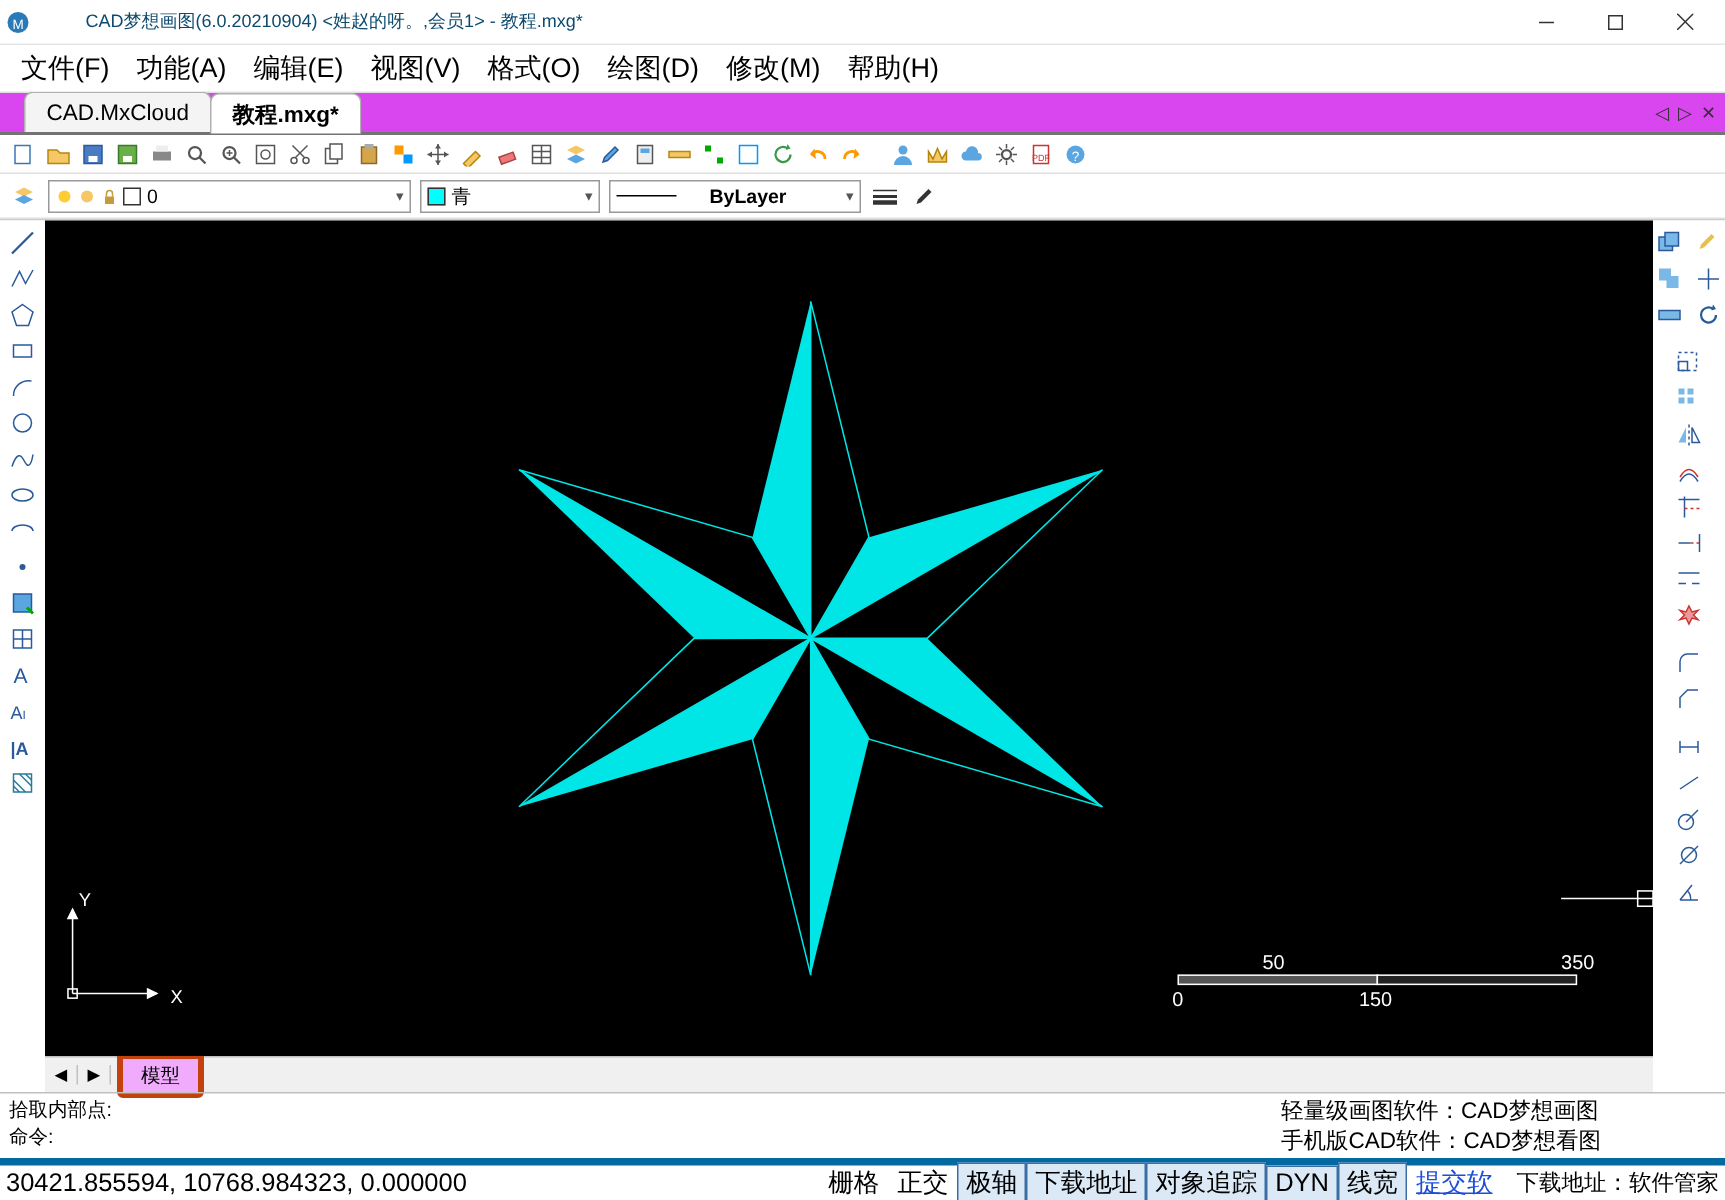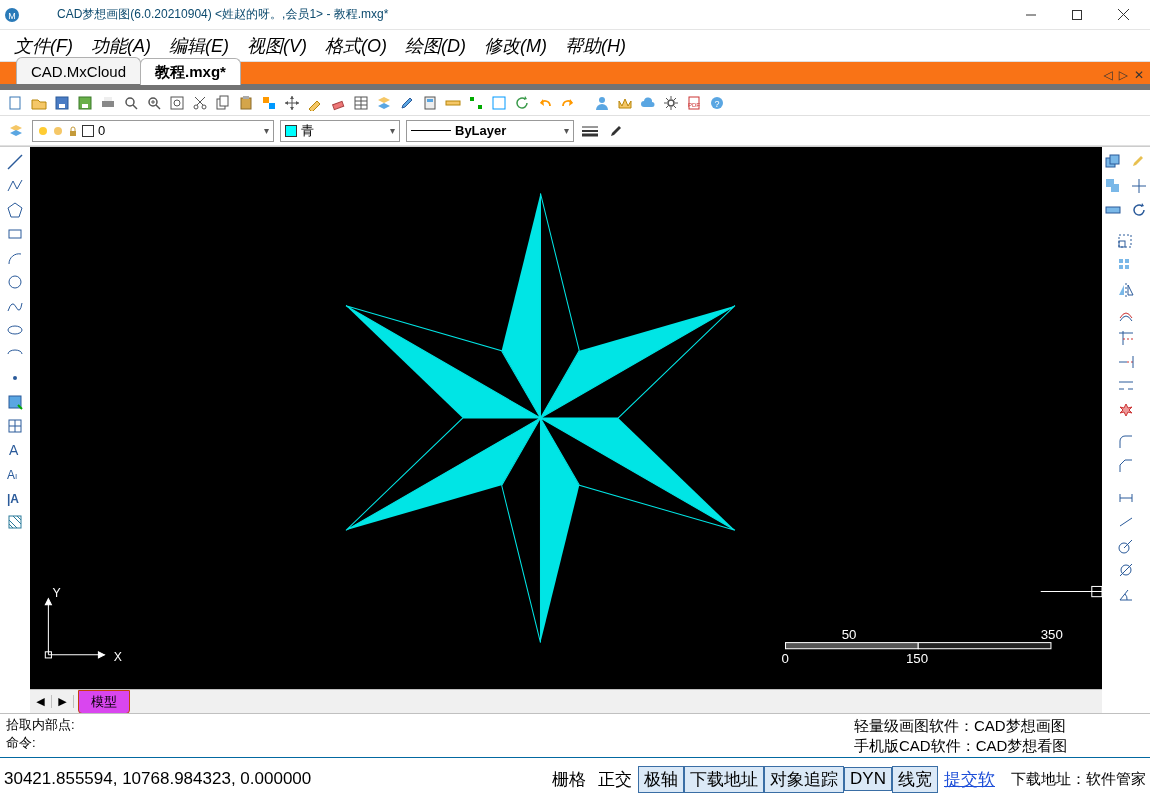--- a/index.html
+++ b/index.html
@@ -2,23 +2,23 @@
 <html><head>
 <meta charset="utf-8">
 <style>
 * { margin:0; padding:0; box-sizing:border-box; font-family:"Microsoft YaHei","SimSun",sans-serif; }
 body { width:1150px; height:800px; background:#fff; overflow:hidden; font-size:12px; display:flex; flex-direction:column; }
 .titlebar { height:30px; background:#fff; display:flex; align-items:center; padding:0 4px; border-bottom:1px solid #e5e5e5; }
 .titlebar .logo { width:16px; height:16px; margin-right:6px; }
 .titlebar .title { flex:0 0 auto; color:#0c4a6e; font-size:12px;margin-left:31px; }
 .titlebar .spacer { flex:1; }
 .sys-btn { width:46px; height:30px; display:flex; align-items:center; justify-content:center; color:#333; }
-.menubar { height:32px; display:flex; align-items:flex-start; padding:0 6px; gap:2px; border-bottom:1px solid #e0e0e0; font-size:18px;font-style:italic; }
+.menubar { height:32px; display:flex; align-items:flex-end; padding:0 6px; gap:2px; border-bottom:1px solid #e0e0e0; font-size:18px; }
 .menubar .item { padding:4px 8px; }
-.tabbar { height:28px; background:#f97316; display:flex; align-items:flex-end; padding-left:16px; border-bottom:6px solid #737373; position:relative; }
+.tabbar { height:28px; background:#d946ef; display:flex; align-items:flex-end; padding-left:16px; border-bottom:2px solid #737373; position:relative; }
 .tab { padding:4px 14px 3px; border:1px solid #b0b0b0; border-bottom:none; border-radius:6px 6px 0 0; background:#f4f4f4; margin-right:-1px; font-size:15px; height:27px; display:flex; align-items:center; }
 .tab.active { background:#fff; font-weight:bold; position:relative; top:1px; }
 .tabright { position:absolute; right:6px; top:6px; display:flex; gap:6px; color:#333; }
 .toolbar1 { height:26px; display:flex; align-items:center; padding:2px 6px; gap:3px; border-bottom:1px solid #e0e0e0; }
 .tbtn { width:20px; height:20px; display:flex; align-items:center; justify-content:center; }
 .toolbar2 { height:30px; display:flex; align-items:center; padding:2px 6px; gap:6px; border-bottom:1px solid #e0e0e0; }
 .dropdown { height:22px; border:1px solid #999; background:#fff; display:flex; align-items:center; padding:0 4px; font-size:13px; }
 .dropdown.layer { width:242px; }
 .dropdown.clr { width:120px; }
 .dropdown.ltype { width:168px; justify-content:center; }
@@ -26,25 +26,25 @@
 .chev { margin-left:auto; font-size:10px; color:#555; }
 .workarea { flex:1; display:flex; min-height:0; border-top:1px solid #ccc; }
 .vtool { width:30px; background:#fff; display:flex; flex-direction:column; align-items:center; gap:2px; padding-top:4px; }
 .vtool .tbtn, .rpanel .tbtn { width:24px; height:22px; }
 .rpanel { width:48px; background:#fff; display:flex; flex-direction:column; align-items:center; gap:2px; padding-top:4px; }
 .rpanel .row { display:flex; gap:2px; }
 .canvas-wrap { flex:1; display:flex; flex-direction:column; }
 .canvas { flex:1; background:#000; position:relative; }
 .model-tabs { height:24px; background:#f0f0f0; display:flex; align-items:center; border-top:1px solid #c0c0c0; }
 .model-tabs .arrow { width:22px; text-align:center; border-right:1px solid #c0c0c0; font-size:11px; }
-.model-tabs .mtab { padding:2px 12px; background:#d946ef; border:1px solid #c2410c; border-radius:0 0 4px 4px; font-size:13px; margin-left:4px; }
+.model-tabs .mtab { padding:2px 12px; background:#f0abfc; border:4px solid #c2410c; border-radius:0 0 4px 4px; font-size:13px; margin-left:4px; }
 .cmdarea { height:44px; display:flex; border-top:1px solid #c0c0c0; }
 .cmdleft { flex:1; display:flex; flex-direction:column; font-size:13px; padding:2px 6px; }
 .cmdright { width:300px; padding:2px 4px; font-size:15px; line-height:1.3; }
-.statusbar { height:43px; display:flex; align-items:center; padding:0 4px; border-top:1px solid #0369a1; font-size:17px; }
+.statusbar { height:28px; display:flex; align-items:center; padding:0 4px; border-top:5px solid #0369a1; font-size:17px; }
 .statusbar .coords { flex:0 0 auto; margin-right:18px; }
 .statusbar .sbtn { padding:1px 5px; border:1px solid transparent; font-size:17px; }
 .statusbar .sbtn.boxed { border:1px solid #3a6ea5; background:#dbe9f7; }
 .statusbar .link { color:#1d4ed8; text-decoration:underline; }
 .hatch-line { border-top:1px dashed #333; width:100%; }
 </style>
 </head>
 <body>
 
 <div class="titlebar">
@@ -309,21 +309,21 @@
   </div>
   <div class="dropdown clr">
     <span class="sw" style="background:#00ffff"></span>
     <span>青</span>
     <span class="chev">▾</span>
   </div>
   <div class="dropdown ltype">
     <span style="flex:0 0 40px">
         <span class="hatch-line" style="display:block;border-top:1px solid #000"></span>
       </span>
-    <span style="margin:0 4px;font-weight:bold">ByLayer</span>
+    <span style="margin:0 22px;font-weight:bold">ByLayer</span>
     <span class="chev">▾</span>
   </div>
   <div class="tbtn">
       <svg width="20" height="14">
         <line x1="2" y1="3" x2="18" y2="3" stroke="#333" stroke-width="1"></line>
         <line x1="2" y1="7" x2="18" y2="7" stroke="#333" stroke-width="2"></line>
         <line x1="2" y1="11" x2="18" y2="11" stroke="#333" stroke-width="3"></line>
       </svg>
     </div>
   <div class="tbtn">

